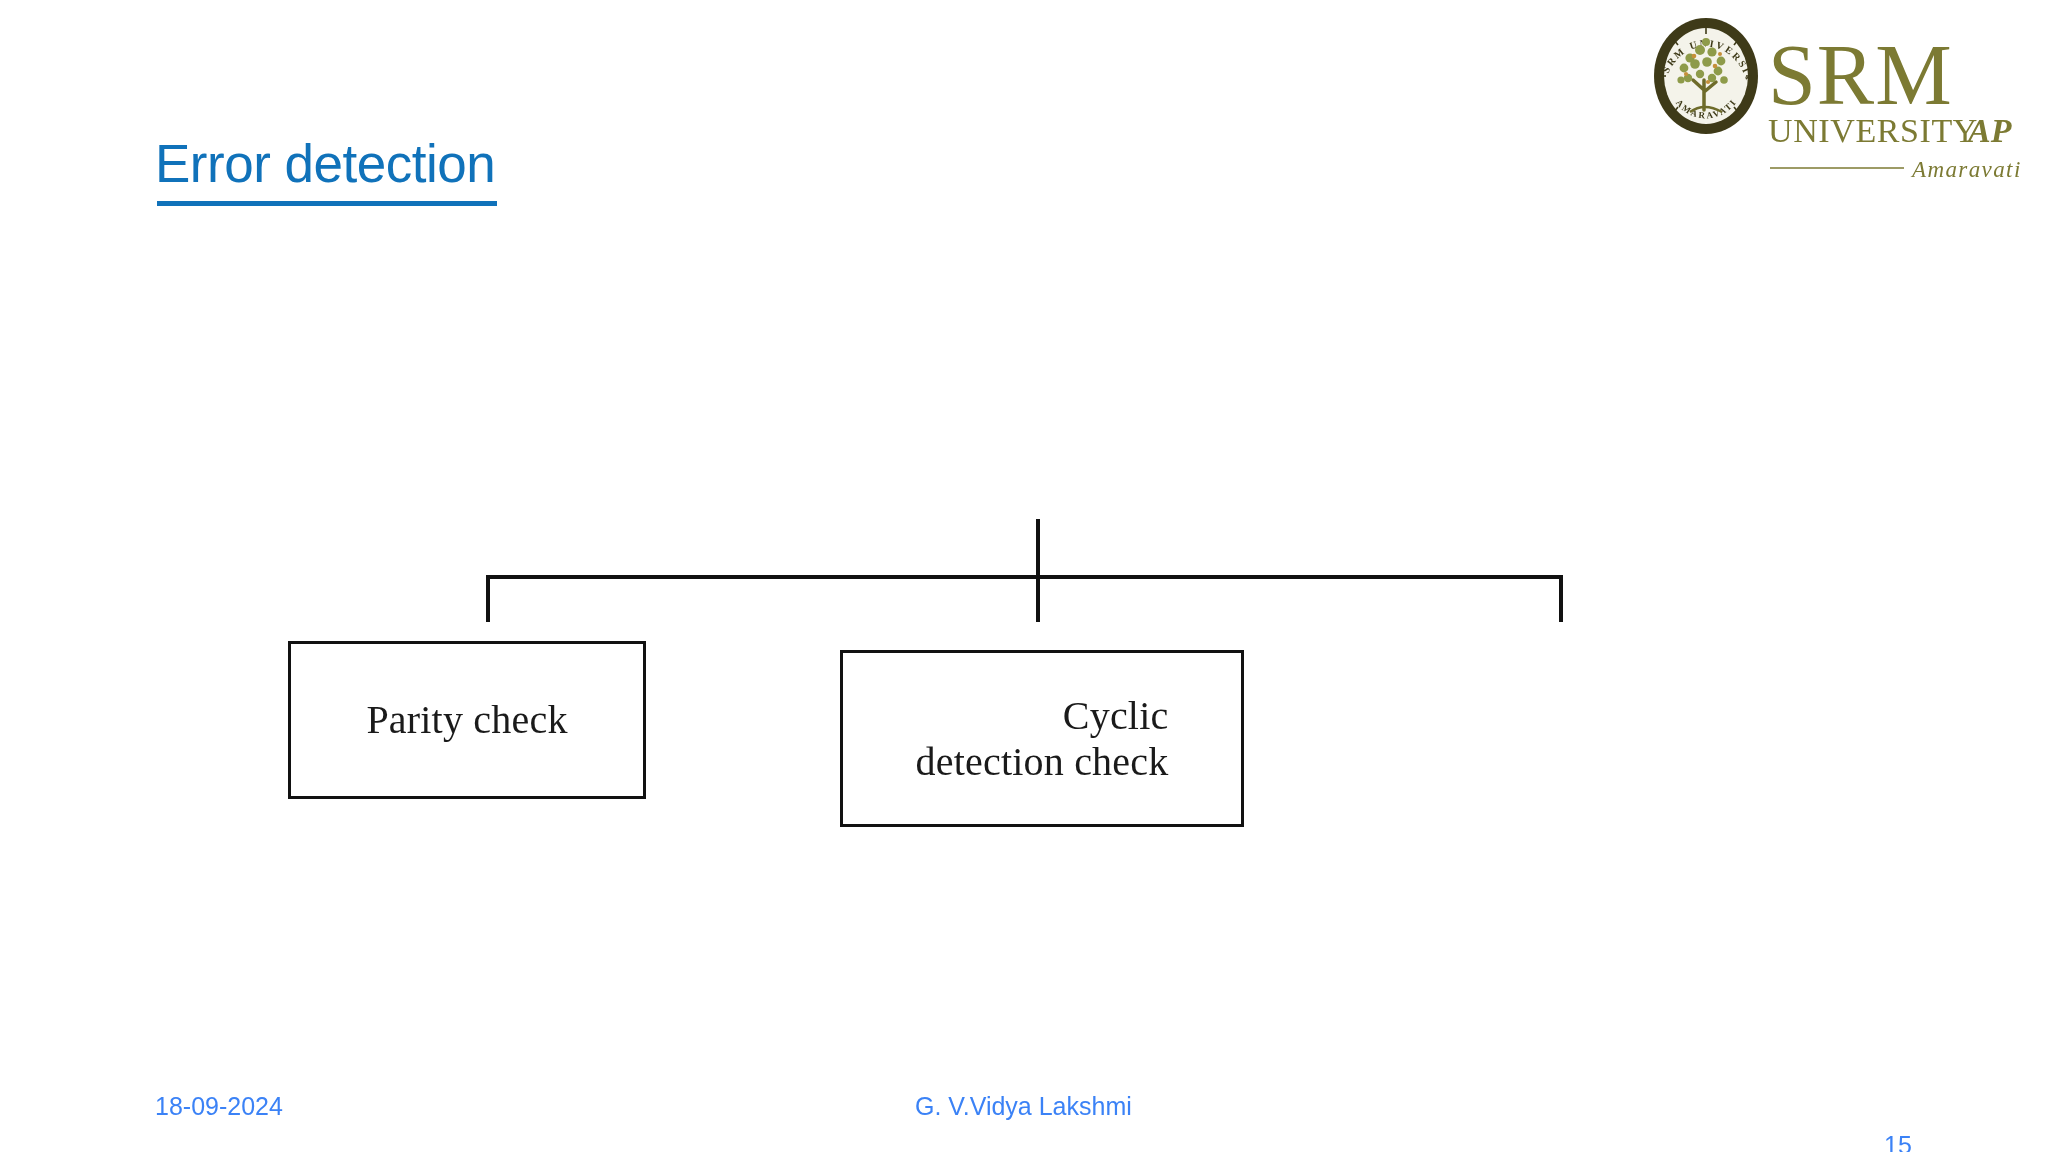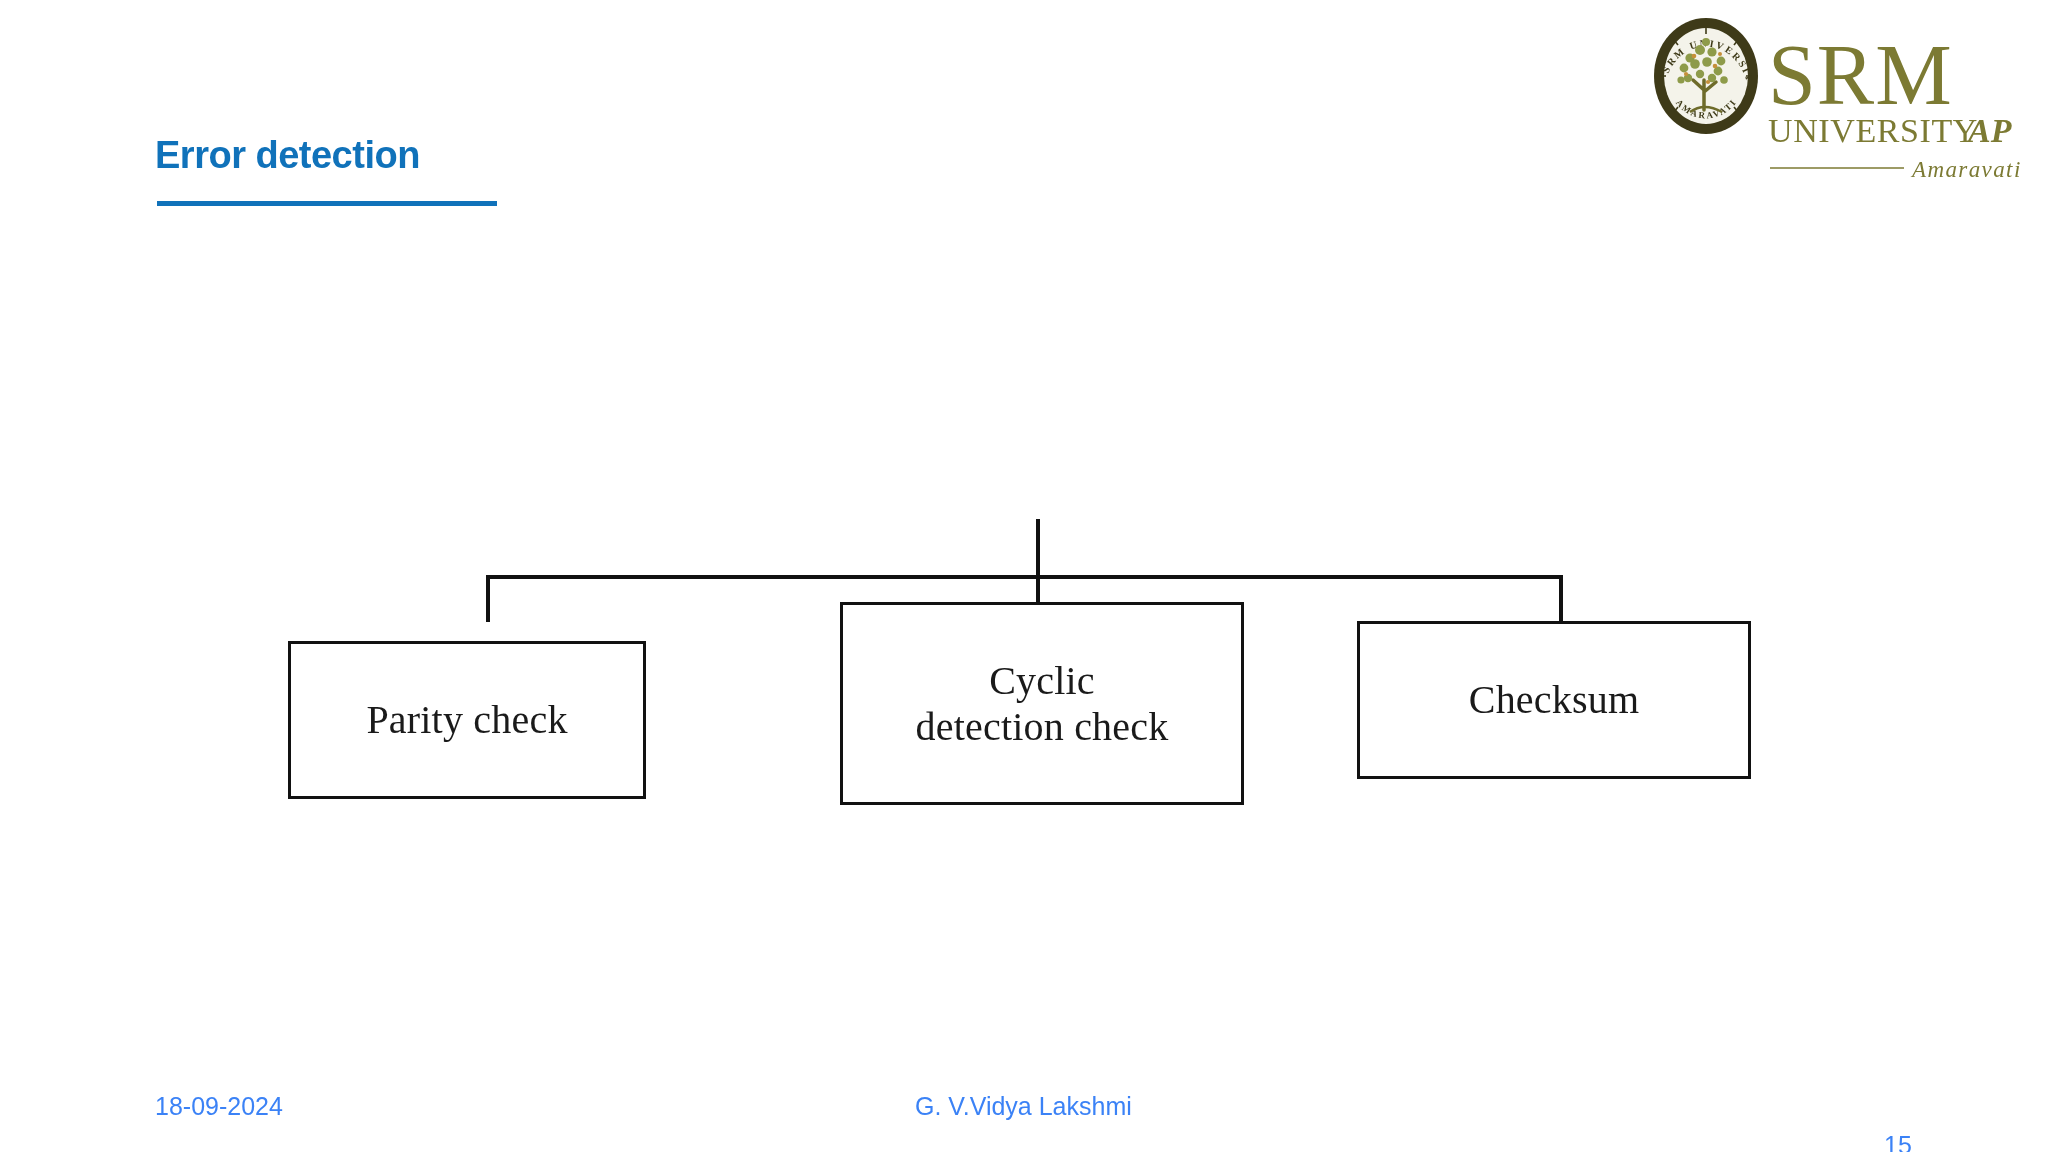--- a/index.html
+++ b/index.html
@@ -21,22 +21,22 @@
     inset: 0;
     background: #ffffff;
   }
 
   
   .title {
     position: absolute;
     left: 155px;
     top: 136px;
     font-family: "Liberation Sans", sans-serif;
-    font-size: 38px;
-    font-weight: bold;
+    font-size: 53px;
+    font-weight: normal;
     color: #1072BA;
     letter-spacing: -0.5px;
     line-height: 1.05;
     white-space: nowrap;
   }
   .title-underline {
     position: absolute;
     left: 157px;
     top: 201px;
     width: 340px;
@@ -89,21 +89,21 @@
     font-family: "Liberation Serif", "DejaVu Serif", serif;
     font-size: 40px;
     color: #1a1a1a;
     line-height: 1.15;
     letter-spacing: 0.2px;
     padding: 0 10px;
   }
 
   #node-root      { left: 832px;  top: 363px; width: 404px; height: 156px; }
   #node-parity    { left: 288px;  top: 641px; width: 358px; height: 158px; }
-  #node-crc       { left: 840px;  top: 602px; width: 404px; height: 203px; }
+  #node-crc       { left: 840px;  top: 650px; width: 404px; height: 177px; text-align: right; }
   #node-checksum  { left: 1357px; top: 621px; width: 394px; height: 158px; }
 
   .conn {
     position: absolute;
     background: #111111;
   }
   
   #conn-stem-root { left: 1036px; top: 519px; width: 4px; height: 59px; }
   
   #conn-bus       { left: 486px;  top: 575px; width: 1077px; height: 4px; }
@@ -210,23 +210,20 @@
       <span class="node-label">Parity check</span>
     </div>
 
     <div class="node" id="node-crc">
       <span class="node-label">
         <span>Cyclic</span><br>
         <span>detection check</span>
       </span>
     </div>
 
-    <div class="node" id="node-checksum">
-      <span class="node-label">Checksum</span>
-    </div>
 
   </div>
 
   <div class="footer-text" id="footer-date">18-09-2024</div>
   <div class="footer-text" id="footer-author">G. V.Vidya Lakshmi</div>
   <div class="footer-text" id="footer-page">15</div>
 
 </div>
 
 </body></html>

